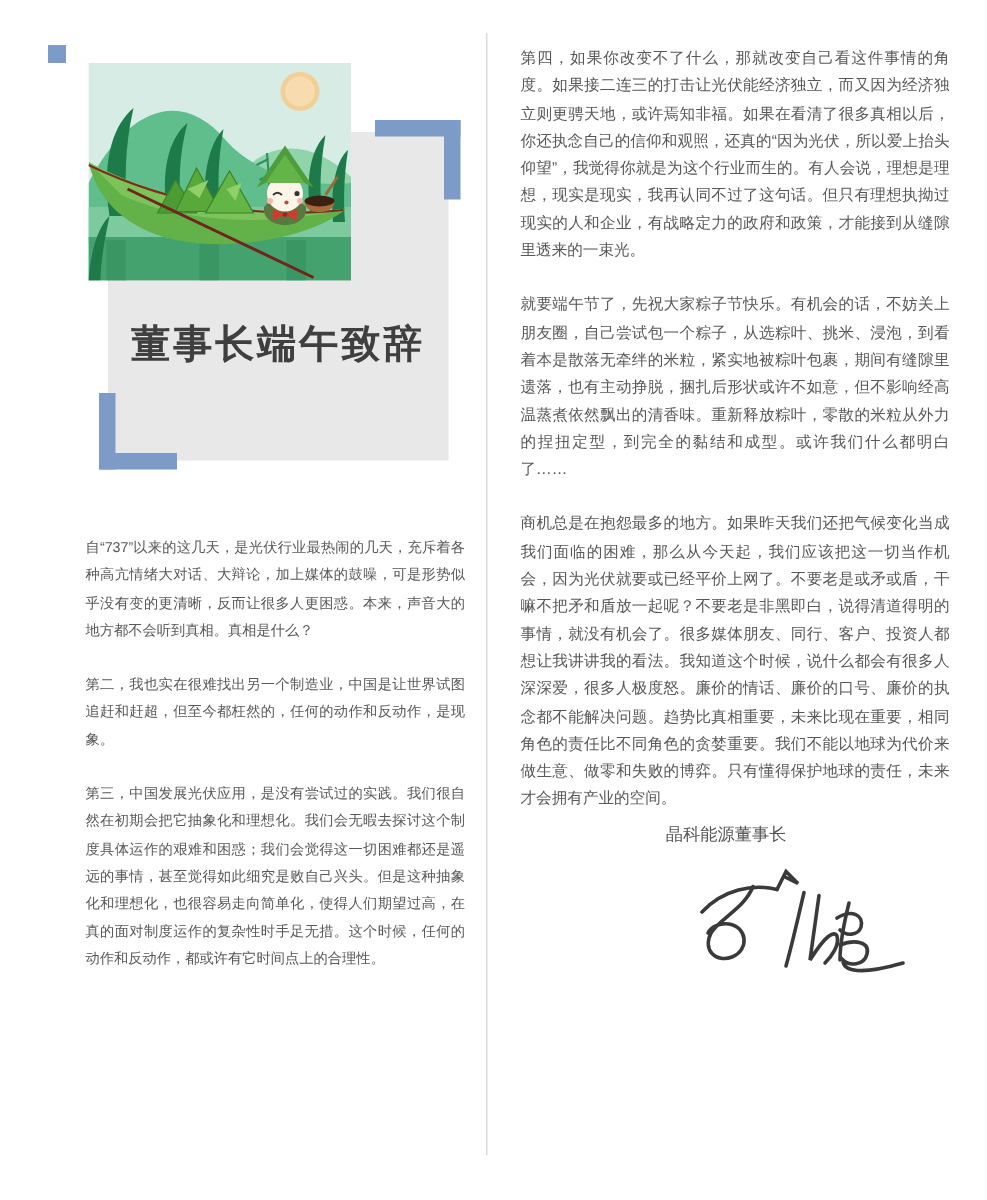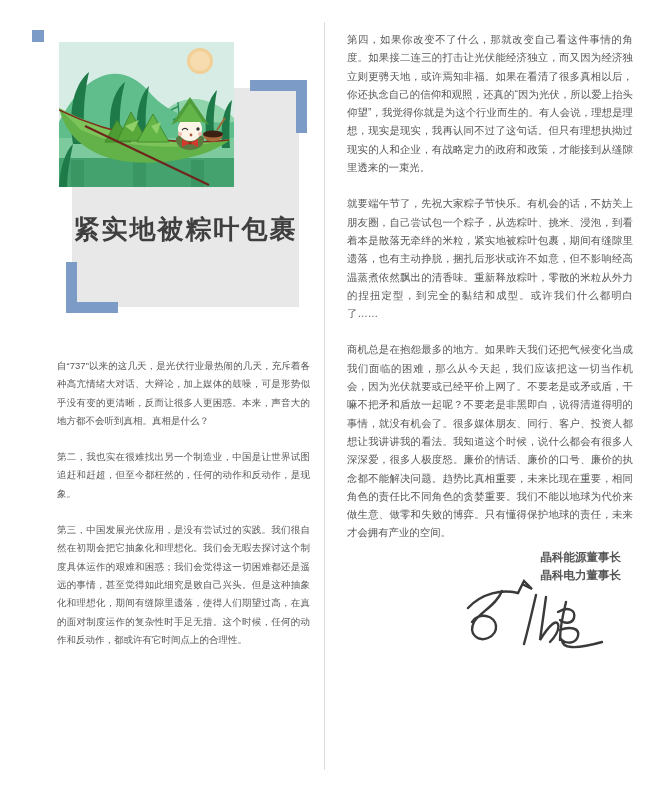--- a/index.html
+++ b/index.html
@@ -16,22 +16,22 @@
   .bracket-part { position:absolute; }
   .page-title {
     position:absolute; left:72px; top:212px; width:227px; text-align:center;
     font-size:26px; font-weight:700; letter-spacing:2px; color:#3f3f3f;
   }
   .text-col { position:absolute; text-align:justify; color:#595757; }
   .text-col p { margin:0 0 18px 0; }
   .left-col  { left:57px;  top:357px; width:253px; font-size:9.5px;  line-height:18.3px; }
   .right-col { left:347px; top:31px;  width:286px; font-size:10.4px; line-height:18.3px; }
   .signature-block {
-    position:absolute; left:347px; top:549px; width:274px; text-align:right;
-    font-size:11.5px; line-height:17.5px; font-weight:700; color:#555;
+    position:absolute; left:347px; top:549px; width:274px; text-align:center;
+    font-size:11.5px; line-height:17.5px; font-weight:400; color:#555;
   }
   .signature-scribble { position:absolute; left:462px; top:578px; width:145px; height:75px; }
 </style>
 </head>
 <body>
 
 <div class="page">
 
   <div class="divider"></div>
 
@@ -99,37 +99,36 @@
       <circle cx="131" cy="101" r="1.6" fill="#a82417"></circle>
     </g>
     <g>
       <path d="M158 88 L166 76" stroke="#9c6a3a" stroke-width="2"></path>
       <path d="M144 92 C144 102 164 102 164 92 Z" fill="#aa6a3b"></path>
       <ellipse cx="154" cy="92" rx="10" ry="3.6" fill="#3c2113"></ellipse>
     </g>
     <path d="M26 84 L150 143" stroke="#6f241c" stroke-width="2" fill="none"></path>
   </svg>
 
-  <h1 class="page-title">紧实地被粽叶包裹</h1>
+  <h1 class="page-title">董事长端午致辞</h1>
 
   <div class="text-col left-col">
     <p>自“737”以来的这几天，是光伏行业最热闹的几天，充斥着各种高亢情绪大对话、大辩论，加上媒体的鼓噪，可是形势似乎没有变的更清晰，反而让很多人更困惑。本来，声音大的地方都不会听到真相。真相是什么？</p>
     <p>第二，我也实在很难找出另一个制造业，中国是让世界试图追赶和赶超，但至今都枉然的，任何的动作和反动作，是现象。</p>
-    <p>第三，中国发展光伏应用，是没有尝试过的实践。我们很自然在初期会把它抽象化和理想化。我们会无暇去探讨这个制度具体运作的艰难和困惑；我们会觉得这一切困难都还是遥远的事情，甚至觉得如此细究是败自己兴头。但是这种抽象化和理想化，期间有缝隙里遗落，使得人们期望过高，在真的面对制度运作的复杂性时手足无措。这个时候，任何的动作和反动作，都或许有它时间点上的合理性。</p>
+    <p>第三，中国发展光伏应用，是没有尝试过的实践。我们很自然在初期会把它抽象化和理想化。我们会无暇去探讨这个制度具体运作的艰难和困惑；我们会觉得这一切困难都还是遥远的事情，甚至觉得如此细究是败自己兴头。但是这种抽象化和理想化，也很容易走向简单化，使得人们期望过高，在真的面对制度运作的复杂性时手足无措。这个时候，任何的动作和反动作，都或许有它时间点上的合理性。</p>
   </div>
 
   <div class="text-col right-col">
     <p>第四，如果你改变不了什么，那就改变自己看这件事情的角度。如果接二连三的打击让光伏能经济独立，而又因为经济独立则更骋天地，或许焉知非福。如果在看清了很多真相以后，你还执念自己的信仰和观照，还真的“因为光伏，所以爱上抬头仰望”，我觉得你就是为这个行业而生的。有人会说，理想是理想，现实是现实，我再认同不过了这句话。但只有理想执拗过现实的人和企业，有战略定力的政府和政策，才能接到从缝隙里透来的一束光。</p>
     <p>就要端午节了，先祝大家粽子节快乐。有机会的话，不妨关上朋友圈，自己尝试包一个粽子，从选粽叶、挑米、浸泡，到看着本是散落无牵绊的米粒，紧实地被粽叶包裹，期间有缝隙里遗落，也有主动挣脱，捆扎后形状或许不如意，但不影响经高温蒸煮依然飘出的清香味。重新释放粽叶，零散的米粒从外力的捏扭定型，到完全的黏结和成型。或许我们什么都明白了……</p>
     <p>商机总是在抱怨最多的地方。如果昨天我们还把气候变化当成我们面临的困难，那么从今天起，我们应该把这一切当作机会，因为光伏就要或已经平价上网了。不要老是或矛或盾，干嘛不把矛和盾放一起呢？不要老是非黑即白，说得清道得明的事情，就没有机会了。很多媒体朋友、同行、客户、投资人都想让我讲讲我的看法。我知道这个时候，说什么都会有很多人深深爱，很多人极度怒。廉价的情话、廉价的口号、廉价的执念都不能解决问题。趋势比真相重要，未来比现在重要，相同角色的责任比不同角色的贪婪重要。我们不能以地球为代价来做生意、做零和失败的博弈。只有懂得保护地球的责任，未来才会拥有产业的空间。</p>
   </div>
 
   <div class="signature-block">
     <div>晶科能源董事长</div>
-    <div>晶科电力董事长</div>
   </div>
 
   <svg class="signature-scribble" viewBox="0 0 145 75" xmlns="http://www.w3.org/2000/svg" fill="none" stroke="#3a3a3a" stroke-width="2.4" stroke-linecap="round">
     <path d="M6 30 C20 15 40 11 56 15"></path>
     <path d="M56 15 L62 3 L70 11 L62 7"></path>
     <path d="M40 13 C34 28 18 34 12 44 C6 56 16 64 26 60 C38 55 36 40 24 38 C18 37 12 40 10 44"></path>
     <path d="M74 17 C70 34 66 52 62 66"></path>
     <path d="M84 19 C82 34 80 48 78 62 C88 46 94 42 96 46 C98 52 92 60 88 64"></path>
     <path d="M104 24 C100 40 98 52 98 62"></path>
     <path d="M96 34 C106 28 114 32 112 40 C110 46 102 46 98 42"></path>

